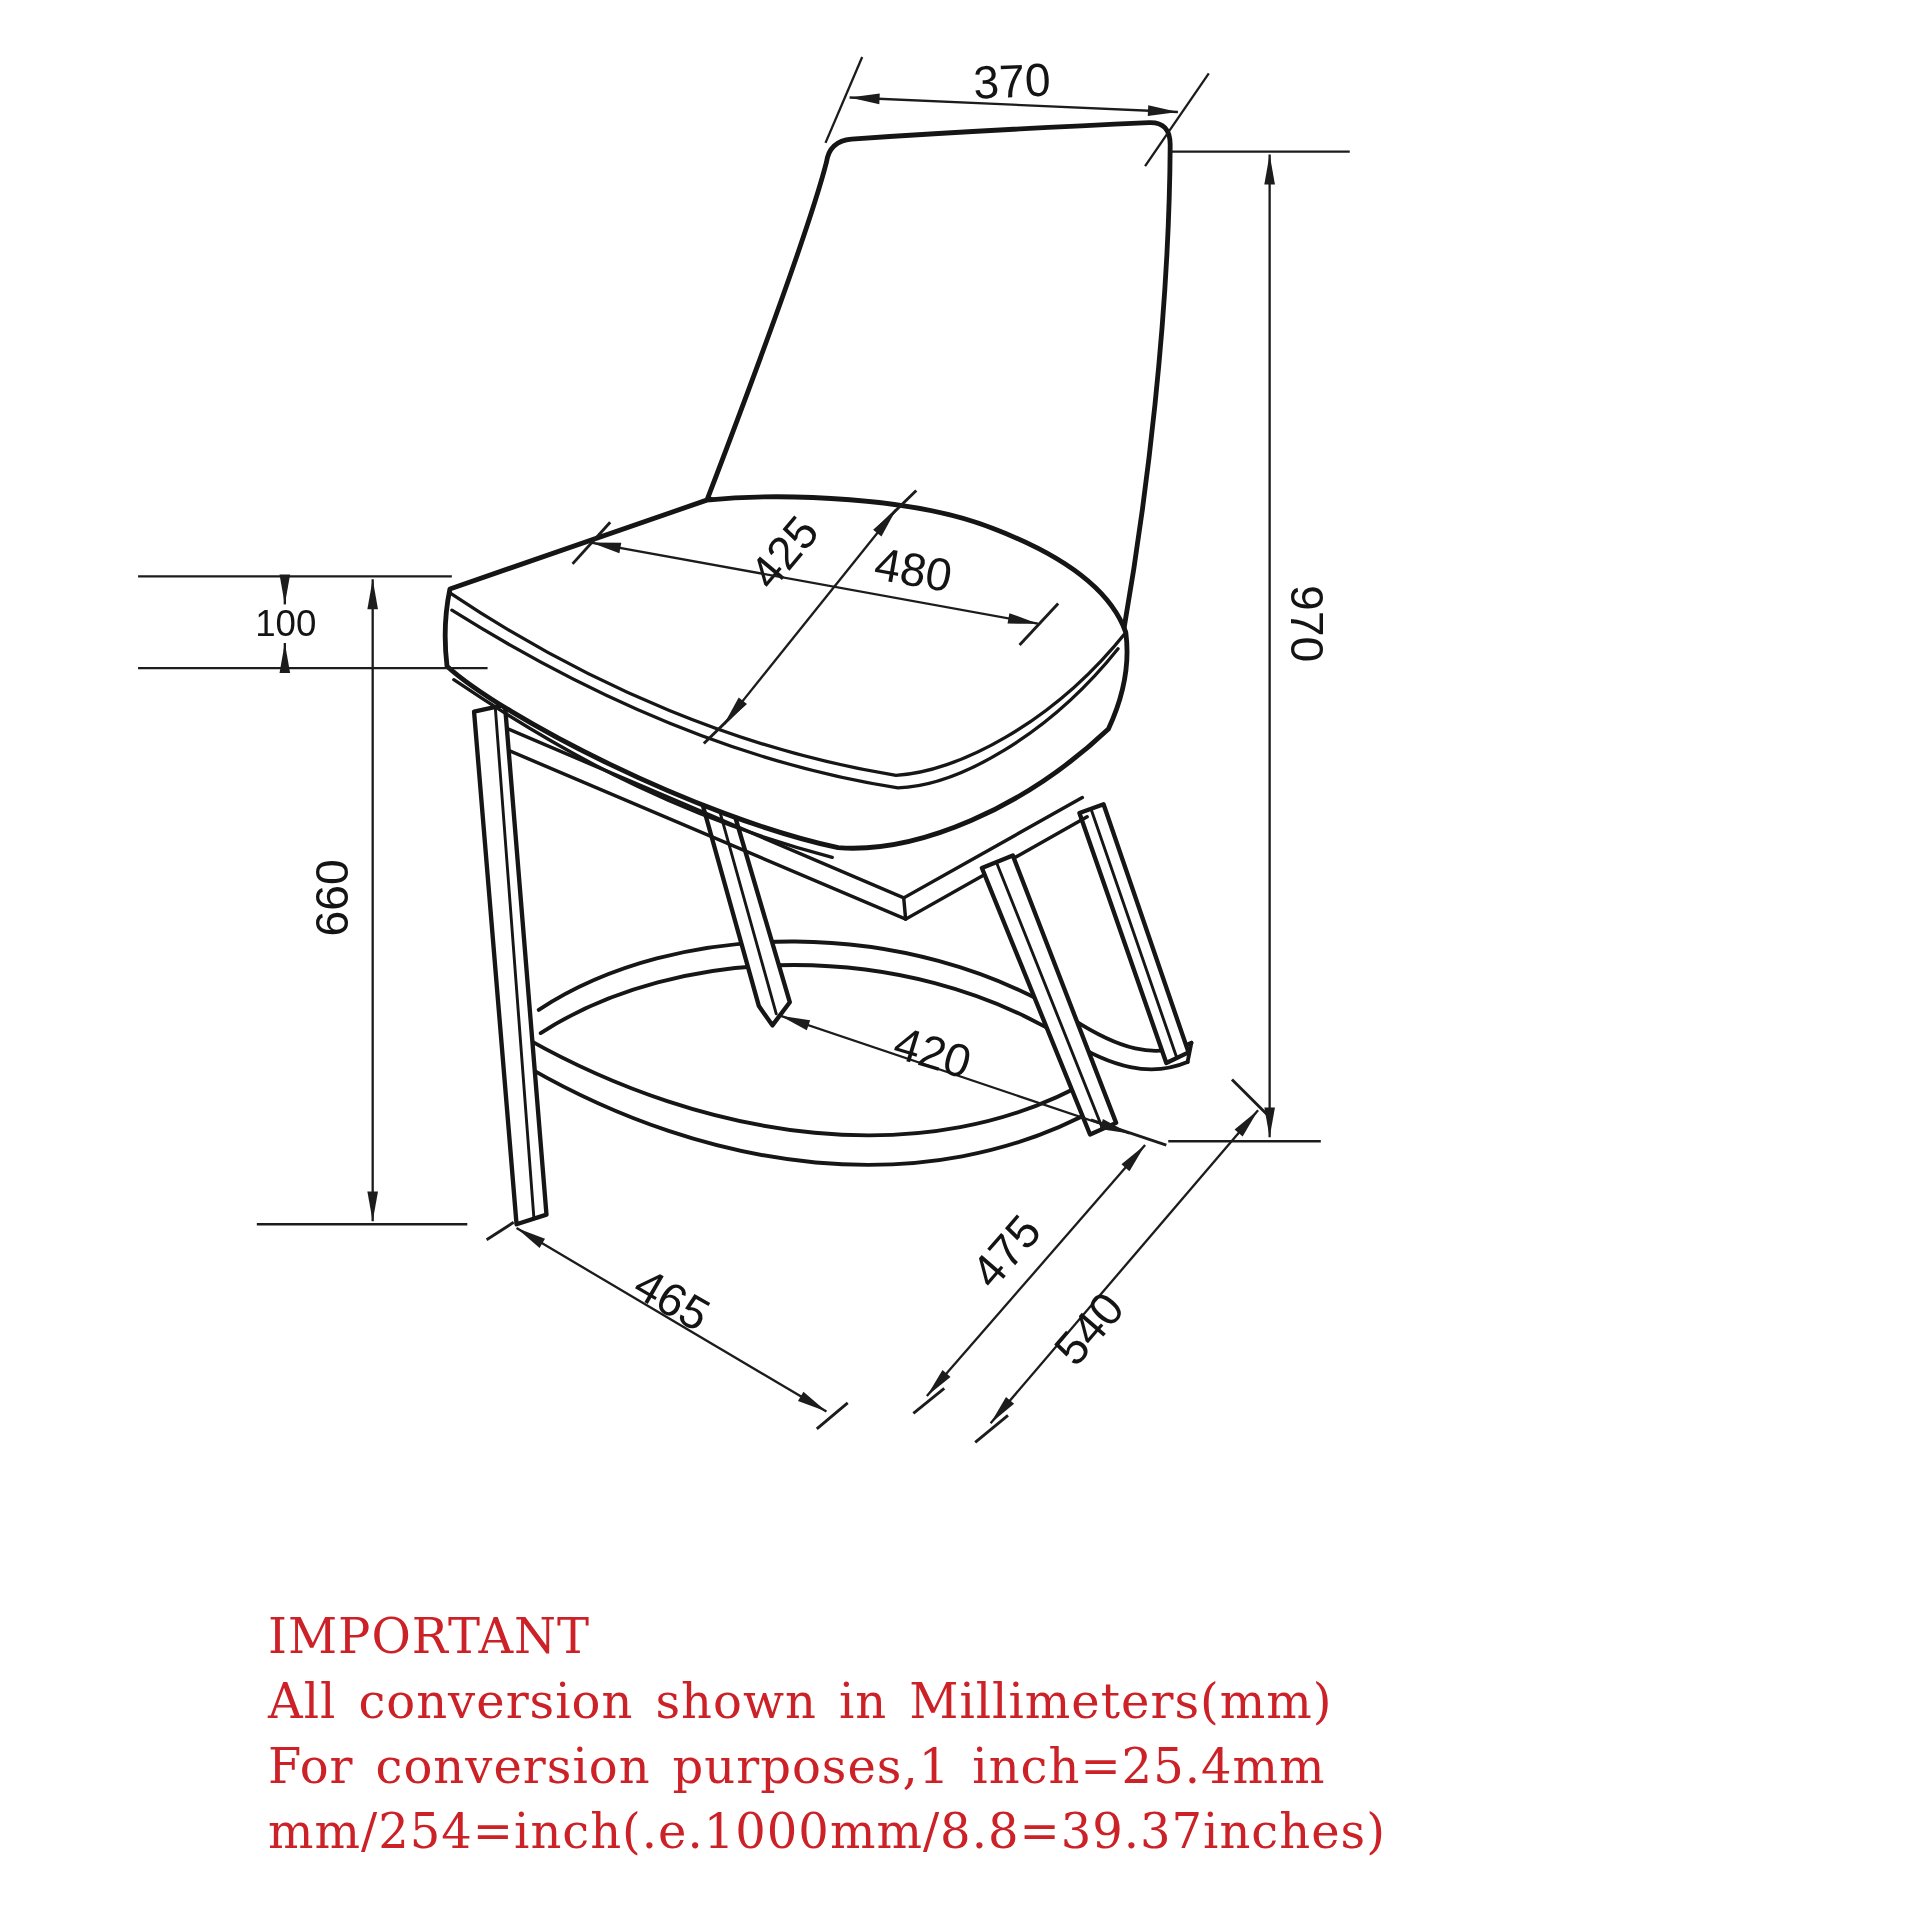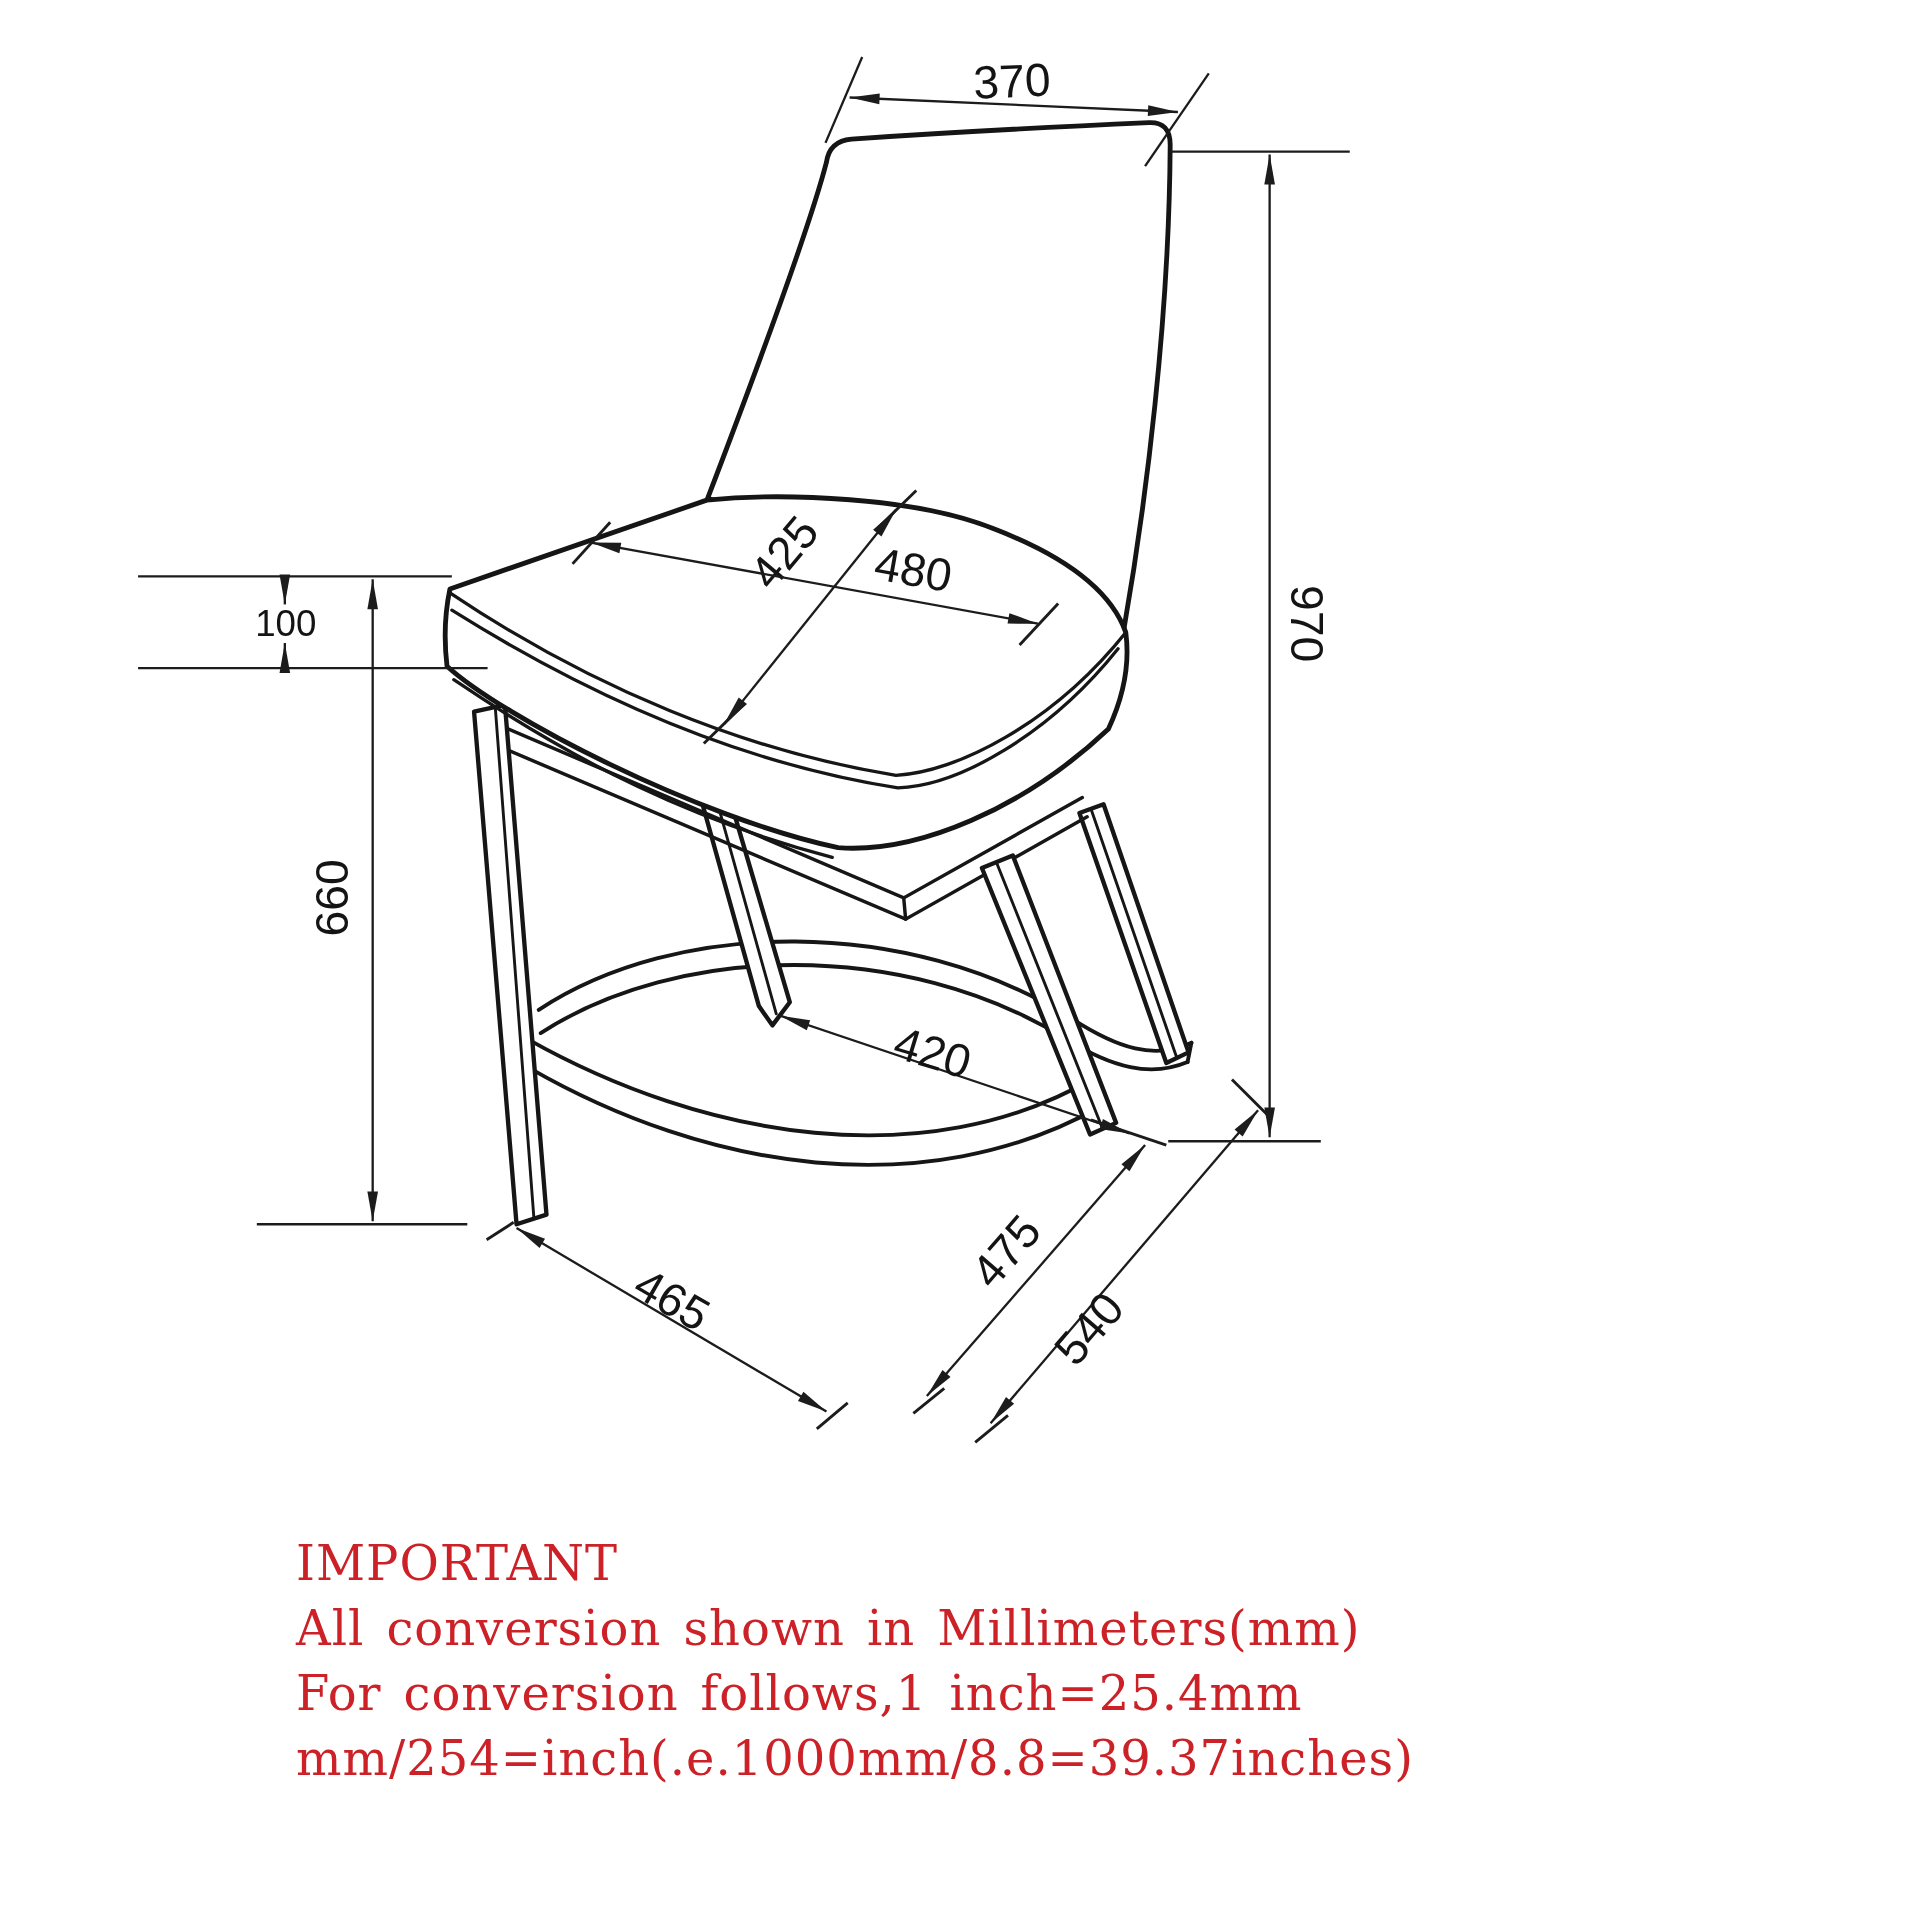--- a/index.html
+++ b/index.html
@@ -12,23 +12,23 @@
   .apron{fill:none;stroke:#161616;stroke-width:3.6;stroke-linecap:round;}
   .piping{fill:none;stroke:#161616;stroke-width:3.4;stroke-linecap:round;}
   .innerline{fill:none;stroke:#161616;stroke-width:3;stroke-linecap:round;}
   
   .dimline{fill:none;stroke:#1c1c1c;stroke-width:2.4;}
   .extline{fill:none;stroke:#1c1c1c;stroke-width:2.4;}
   .tick{fill:none;stroke:#1c1c1c;stroke-width:3;}
   .dimtext{font-family:"Liberation Sans", sans-serif;font-size:48px;fill:#141414;}
   .dimtext-small{font-family:"Liberation Sans", sans-serif;font-size:38px;fill:#141414;}
   
-  .notes{position:absolute;left:268px;top:1531px;color:#cb2127;
+  .notes{position:absolute;left:268px;top:1604px;color:#cb2127;
          font-family:"DejaVu Serif","Liberation Serif",serif;
-         font-size:48px;line-height:65px;letter-spacing:1px;word-spacing:5.8px;white-space:nowrap;margin-left:28px;}
+         font-size:48px;line-height:65px;letter-spacing:1px;word-spacing:5.8px;white-space:nowrap;}
   .notes div{height:65px;}
 </style>
 </head>
 <body>
 
 <div class="stage">
 
   <svg width="1931" height="1931" viewBox="0 0 2000 2000">
     <defs>
       <marker id="ah" markerUnits="userSpaceOnUse" markerWidth="36" markerHeight="16" viewBox="-33 -8 36 16" refX="0" refY="0" orient="auto-start-reverse">
@@ -146,18 +146,18 @@
       <path class="tick" d="M 1276,1118 L 1316,1158"></path>
       <path class="tick" d="M 1010,1494 L 1044,1466"></path>
       <line class="dimline" x1="1303" y1="1150" x2="1026" y2="1474" marker-start="url(#ah)" marker-end="url(#ah)"></line>
       <text class="dimtext" text-anchor="middle" dominant-baseline="central" transform="translate(1128,1376) rotate(-49)">540</text>
     </g>
   </svg>
 
   <div class="notes">
     <div>IMPORTANT</div>
     <div>All conversion shown in Millimeters(mm)</div>
-    <div>For conversion follows,1 inch=25.4mm</div>
+    <div>For conversion purposes,1 inch=25.4mm</div>
     <div>mm/254=inch(.e.1000mm/8.8=39.37inches)</div>
   </div>
 
 </div>
 
 
 </body></html>

